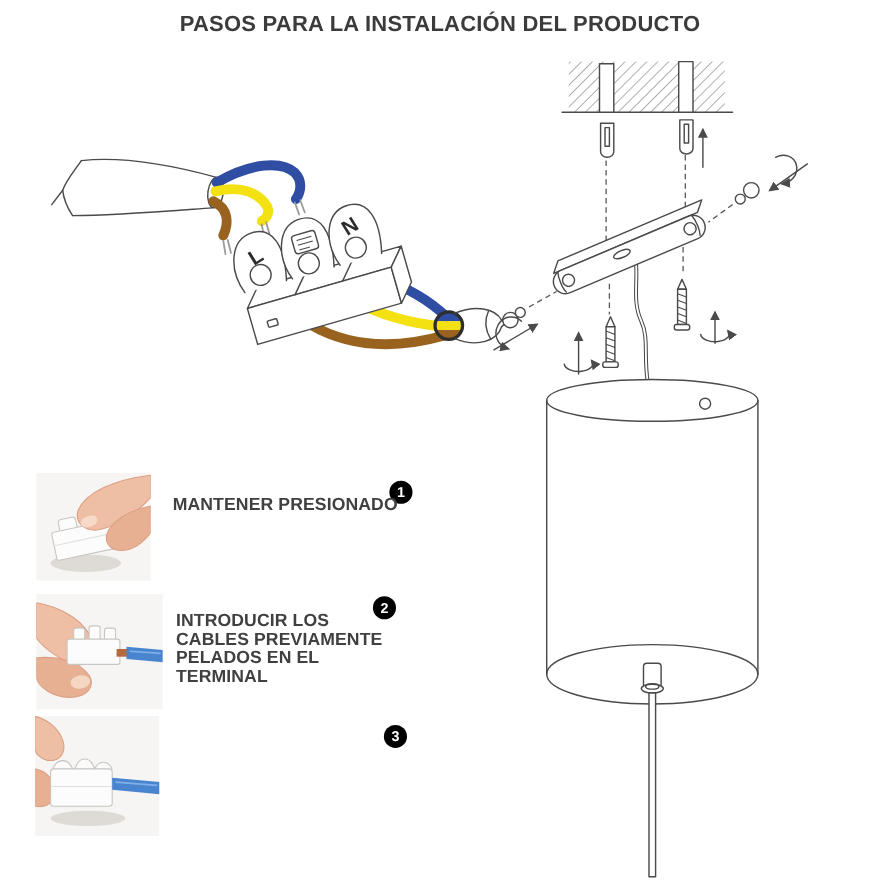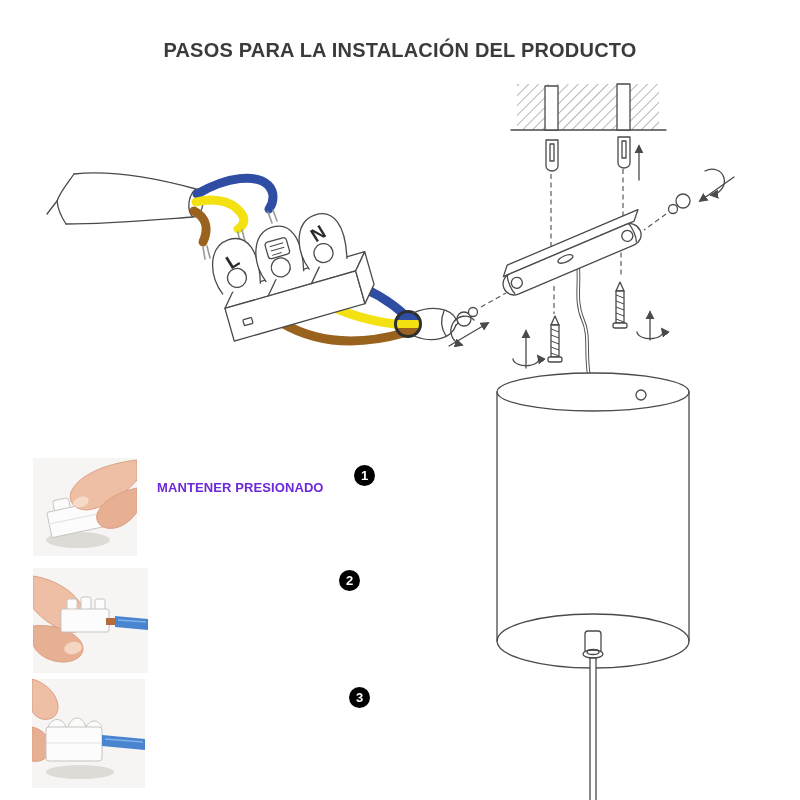--- a/index.html
+++ b/index.html
@@ -1,37 +1,37 @@
 <!DOCTYPE html>
 <html><head>
 <meta charset="utf-8">
 <style>
   html,body { margin:0; padding:0; background:#ffffff; }
   body { width:800px; height:800px; font-family:"Liberation Sans", sans-serif; overflow:hidden; }
-  .page { position:relative; width:800px; height:679px; background:#fff;margin-top:28px; }
+  .page { position:relative; width:800px; height:679px; background:#fff; }
   .title { position:absolute; top:11px; left:0; width:100%; margin:0; text-align:center;
            font-size:20px; font-weight:bold; color:#3b3b3b; letter-spacing:0.2px; }
   .diagram-svg { position:absolute; left:0; top:0; width:800px; height:800px; }
   .ln  { fill:none; stroke:#4a4a4a; stroke-width:1.3; stroke-linejoin:round; stroke-linecap:round; }
   .wh  { fill:#ffffff; stroke:#4a4a4a; stroke-width:1.3; stroke-linejoin:round; }
   .dash{ fill:none; stroke:#5a5a5a; stroke-width:1.2; stroke-dasharray:5 3.5; }
   .wire{ fill:none; stroke-width:9; stroke-linecap:round; }
   .tip { fill:none; stroke:#999; stroke-width:1.6; stroke-linecap:round; }
   .thread { fill:none; stroke:#4a4a4a; stroke-width:1; }
   .lever-label { font-family:"Liberation Sans",sans-serif; font-size:19px; font-weight:bold; fill:#2b2b2b; text-anchor:middle; }
   .step { position:absolute; }
   .photo { position:absolute; left:0; top:0; }
   .photo svg { display:block; }
   .badge { position:absolute; width:21px; height:21px; border-radius:50%; background:#000;
            color:#fff; font-weight:bold; font-size:13px; line-height:21px; text-align:center; }
   .s1 .badge { right:-12px; top:7px; }
   .s2 .badge { right:3px;  top:2px; }
   .s3 .badge { right:-8px; top:8px; }
-  .step-text { position:absolute; font-weight:bold; font-size:13px; line-height:17px;
-               color:#6d28d9; letter-spacing:0.1px; white-space:nowrap; }
+  .step-text { position:absolute; font-weight:bold; font-size:16px; line-height:17px;
+               color:#404040; letter-spacing:0.1px; white-space:nowrap; }
   .s1 { left:33px; top:430px; width:330px; height:100px; }
   .s1 .photo { width:104px; height:98px; }
   .s1 .step-text { left:124px; top:21px; }
   .s2 { left:33px; top:540px; width:330px; height:107px; }
   .s2 .photo { width:115px; height:105px; }
   .s2 .step-text { left:127px; top:16px; }
   .s3 { left:32px; top:651px; width:330px; height:110px; }
   .s3 .photo { width:113px; height:109px; }
   .s3 .step-text { left:128px; top:23px; }
 </style>
@@ -247,20 +247,26 @@
             <rect x="48" y="29" width="10" height="13" rx="2" fill="#fcfcfc" stroke="#c8c6c2"></rect>
             <rect x="62" y="31" width="10" height="13" rx="2" fill="#fcfcfc" stroke="#c8c6c2"></rect>
             <rect x="28" y="41" width="48" height="23" rx="2" fill="#fcfcfc" stroke="#c8c6c2"></rect>
           </g>
           <rect x="73" y="50" width="10" height="7" fill="#b56a3c"></rect>
           <path d="M82,48 L115,51 L115,62 L82,59 Z" fill="#4984cf"></path>
           <line x1="85" y1="52" x2="113" y2="54" stroke="#7fb1e8" stroke-width="1.5"></line>
         </svg>
       </div>
       <div class="badge">2</div>
+      <div class="step-text">
+        <div>INTRODUCIR LOS</div>
+        <div>CABLES PREVIAMENTE</div>
+        <div>PELADOS EN EL</div>
+        <div>TERMINAL</div>
+      </div>
     </div>
 
     <div class="step s3">
       <div class="photo">
         <svg width="113" height="109" viewBox="0 0 113 109">
           <rect width="113" height="109" fill="#f6f5f3"></rect>
           <path d="M0,0 C14,4 24,14 26,26 C27,36 20,42 10,40 C4,38 0,34 0,30 Z" fill="#eebfa4" stroke="#dba084"></path>
           <path d="M0,48 C10,50 18,58 18,68 C18,78 10,84 0,82 Z" fill="#e7b093" stroke="#dba084"></path>
           <ellipse cx="48" cy="93" rx="34" ry="7" fill="#dedbd7"></ellipse>
           <g>

